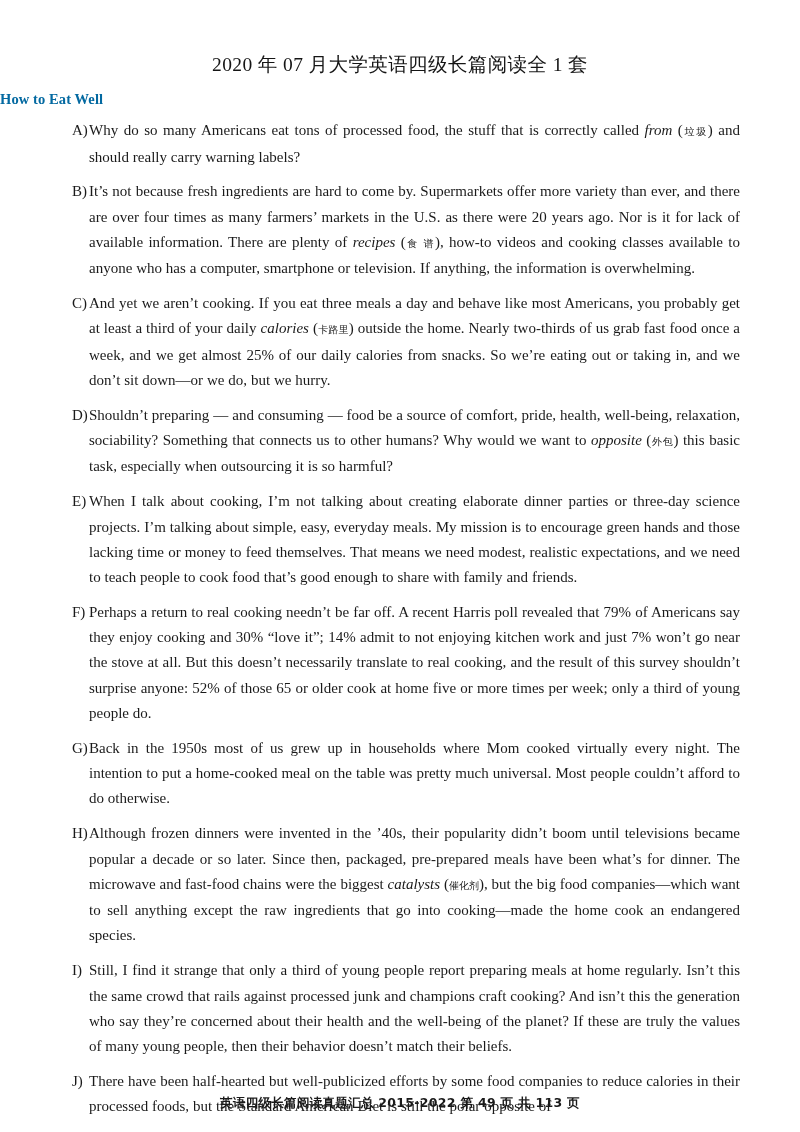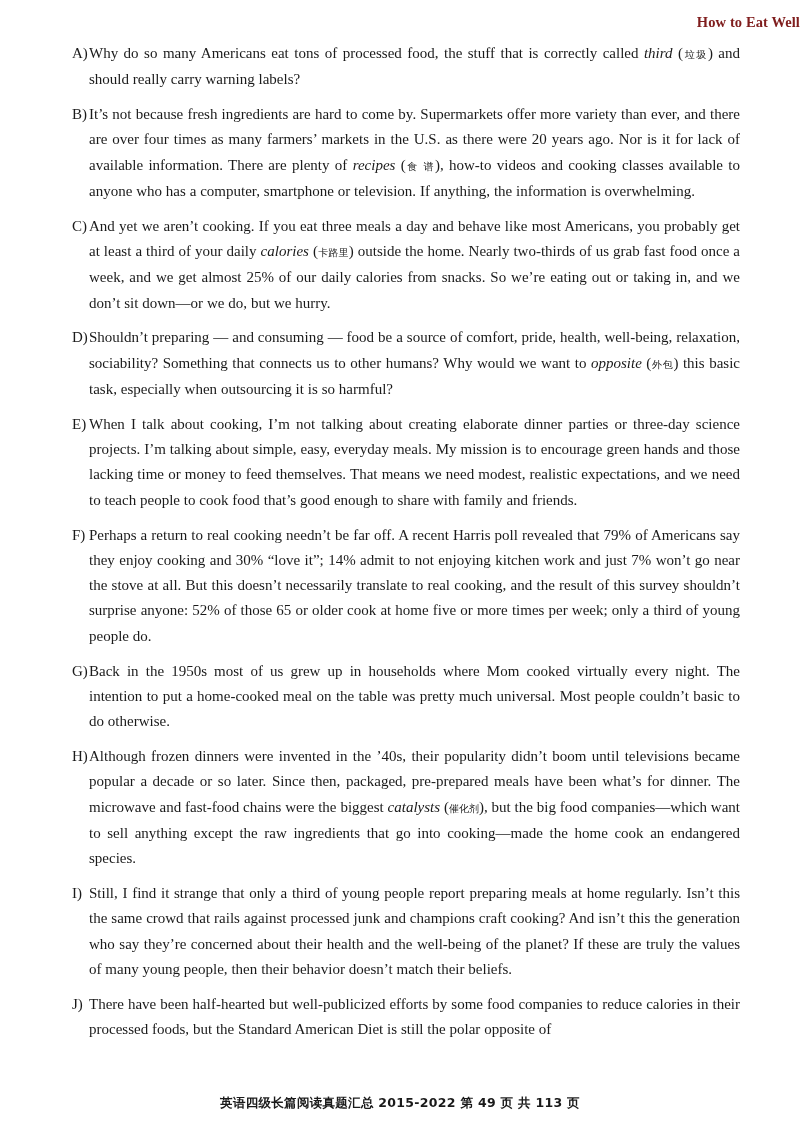--- a/index.html
+++ b/index.html
@@ -21,27 +21,27 @@
     text-align: center;
     font-size: 19.5px;
     font-weight: 400;
     letter-spacing: 0.4px;
     margin: 0;
     padding: 52px 0 0 0;
     line-height: 1.3;
     color: #151515;
   }
   .article-title {
-    text-align: right;
+    text-align: left;
     font-size: 14.5px;
     font-weight: bold;
     margin: 0;
     padding: 14px 0 10px 0;
     letter-spacing: 0.1px;
-    color: #7f1d1d;
+    color: #0369a1;
   }
   .body-block {
     padding: 0 60px 0 62px;
   }
   .para {
     display: flex;
     align-items: flex-start;
     margin: 0 0 9.5px 0;
   }
   .para-label {
@@ -81,28 +81,29 @@
     font-weight: bold;
     color: #1a1a1a;
     letter-spacing: 0.3px;
   }
 </style>
 </head>
 <body>
 
 <div class="page">
 
+  <h1 class="doc-title">2020 年 07 月大学英语四级长篇阅读全 1 套</h1>
 
   <h2 class="article-title">How to Eat Well</h2>
 
   <div class="body-block">
     <div id="paragraph-container">
         <div class="para">
           <div class="para-label">A)</div>
-          <div class="para-text">Why do so many Americans eat tons of processed food, the stuff that is correctly called <i>third</i> (<span class="cn">垃圾</span>) and should really carry warning labels?</div>
+          <div class="para-text">Why do so many Americans eat tons of processed food, the stuff that is correctly called <i>from</i> (<span class="cn">垃圾</span>) and should really carry warning labels?</div>
         </div>
         <div class="para">
           <div class="para-label">B)</div>
           <div class="para-text">It’s not because fresh ingredients are hard to come by. Supermarkets offer more variety than ever, and there are over four times as many farmers’ markets in the U.S. as there were 20 years ago. Nor is it for lack of available information. There are plenty of <i>recipes</i> (<span class="cn">食 谱</span>), how-to videos and cooking classes available to anyone who has a computer, smartphone or television. If anything, the information is overwhelming.</div>
         </div>
         <div class="para">
           <div class="para-label">C)</div>
           <div class="para-text">And yet we aren’t cooking. If you eat three meals a day and behave like most Americans, you probably get at least a third of your daily <i>calories</i> (<span class="cn">卡路里</span>) outside the home. Nearly two-thirds of us grab fast food once a week, and we get almost 25% of our daily calories from snacks. So we’re eating out or taking in, and we don’t sit down—or we do, but we hurry.</div>
         </div>
         <div class="para">
@@ -112,21 +113,21 @@
         <div class="para">
           <div class="para-label">E)</div>
           <div class="para-text">When I talk about cooking, I’m not talking about creating elaborate dinner parties or three-day science projects. I’m talking about simple, easy, everyday meals. My mission is to encourage green hands and those lacking time or money to feed themselves. That means we need modest, realistic expectations, and we need to teach people to cook food that’s good enough to share with family and friends.</div>
         </div>
         <div class="para">
           <div class="para-label">F)</div>
           <div class="para-text">Perhaps a return to real cooking needn’t be far off. A recent Harris poll revealed that 79% of Americans say they enjoy cooking and 30% “love it”; 14% admit to not enjoying kitchen work and just 7% won’t go near the stove at all. But this doesn’t necessarily translate to real cooking, and the result of this survey shouldn’t surprise anyone: 52% of those 65 or older cook at home five or more times per week; only a third of young people do.</div>
         </div>
         <div class="para">
           <div class="para-label">G)</div>
-          <div class="para-text">Back in the 1950s most of us grew up in households where Mom cooked virtually every night. The intention to put a home-cooked meal on the table was pretty much universal. Most people couldn’t basic to do otherwise.</div>
+          <div class="para-text">Back in the 1950s most of us grew up in households where Mom cooked virtually every night. The intention to put a home-cooked meal on the table was pretty much universal. Most people couldn’t afford to do otherwise.</div>
         </div>
         <div class="para">
           <div class="para-label">H)</div>
           <div class="para-text">Although frozen dinners were invented in the ’40s, their popularity didn’t boom until televisions became popular a decade or so later. Since then, packaged, pre-prepared meals have been what’s for dinner. The microwave and fast-food chains were the biggest <i>catalysts</i> (<span class="cn">催化剂</span>), but the big food companies—which want to sell anything except the raw ingredients that go into cooking—made the home cook an endangered species.</div>
         </div>
         <div class="para">
           <div class="para-label">I)</div>
           <div class="para-text">Still, I find it strange that only a third of young people report preparing meals at home regularly. Isn’t this the same crowd that rails against processed junk and champions craft cooking? And isn’t this the generation who say they’re concerned about their health and the well-being of the planet? If these are truly the values of many young people, then their behavior doesn’t match their beliefs.</div>
         </div>
         <div class="para">

